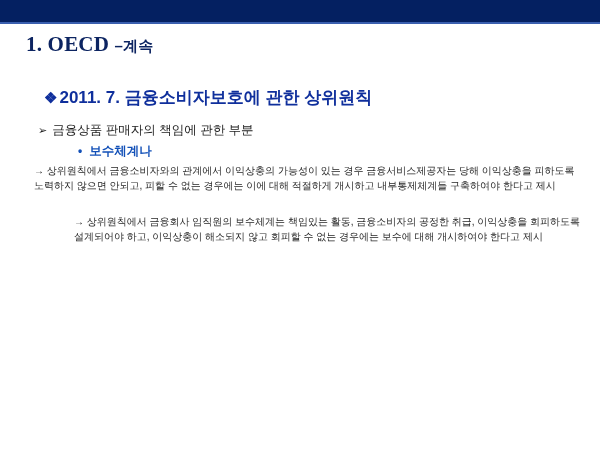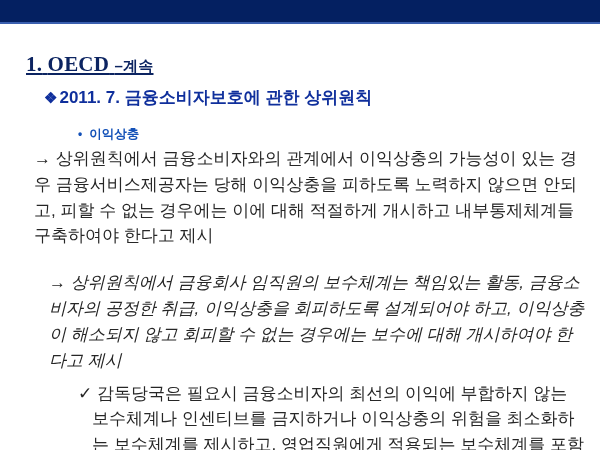--- a/index.html
+++ b/index.html
@@ -33,28 +33,27 @@
     left: 0;
     top: 22px;
     width: 600px;
     height: 2px;
     background: #3a5faf;
   }
   
   .slide-title {
     position: absolute;
     left: 26px;
-    top: 52px;
+    top: 32px;
     font-family: "Liberation Serif", serif;
     font-size: 21px;
     font-weight: bold;
     color: #0c2461;
     letter-spacing: 0.2px;
     white-space: nowrap;
-    text-decoration: underline;
   }
   .slide-title .ko {
     font-family: "Liberation Sans", sans-serif;
     font-size: 15px;
     font-weight: bold;
   }
   
   .subtitle {
     position: absolute;
     left: 44px;
@@ -102,30 +101,29 @@
   }
   .lvl2 .marker {
     font-size: 12px;
     margin-right: 7px;
     color: #1351b8;
     font-weight: bold;
   }
   .para {
     margin-left: 34px;
     margin-right: 22px;
-    font-size: 17px;
+    font-size: 10px;
     color: #262626;
     line-height: 1.52;
     text-align: left;
     word-break: break-all;
   }
   .para.indent2 {
-    margin-left: 49px;
+    margin-left: 74px;
     margin-right: 12px;
-    font-style: italic;
   }
   .para.check {
     margin-left: 78px;
     margin-right: 12px;
     text-indent: -14px;
     padding-left: 14px;
   }
   .gap-sm { height: 7px; }
   .gap-md { height: 18px; }
   .gap-xs { height: 3px; }
@@ -145,34 +143,36 @@
     <span class="ko">–계속</span>
   </div>
 
   <div class="subtitle">
     <span class="bullet">❖</span>
     <span>2011. 7. 금융소비자보호에 관한 상위원칙</span>
   </div>
 
   <div class="body-area">
 
+    <div class="lvl1">
+      <span class="marker">➢</span><span>금융상품 판매자의 책임에 관한 부분</span>
+    </div>
 
     <div class="lvl2">
-      <span class="marker">•</span><span>이익상충</span>
+      <span class="marker">•</span><span>보수체계나</span>
     </div>
 
     <div class="gap-xs"></div>
 
     <div class="para arrow">→ 상위원칙에서 금융소비자와의 관계에서 이익상충의 가능성이 있는 경우 금융서비스제공자는 당해 이익상충을 피하도록 노력하지 않으면 안되고, 피할 수 없는 경우에는 이에 대해 적절하게 개시하고 내부통제체계들 구축하여야 한다고 제시</div>
 
     <div class="gap-md"></div>
 
 
     <div class="gap-xs"></div>
 
     <div class="para indent2 arrow">→ 상위원칙에서 금융회사 임직원의 보수체계는 책임있는 활동, 금융소비자의 공정한 취급, 이익상충을 회피하도록 설계되어야 하고, 이익상충이 해소되지 않고 회피할 수 없는 경우에는 보수에 대해 개시하여야 한다고 제시</div>
 
     <div class="gap-sm"></div>
 
-    <div class="para check"><span>✓</span> <span>감독당국은 필요시 금융소비자의 최선의 이익에 부합하지 않는 보수체계나 인센티브를 금지하거나 이익상충의 위험을 최소화하는 보수체계를 제시하고, 영업직원에게 적용되는 보수체계를 포함하여 회사의 보수정책을 금융소비자에게 개시하여야 한다고 권고(Effective approaches to support the implementation of High-level Principles)</span></div>
 
   </div>
 </div>
 
 </body></html>

